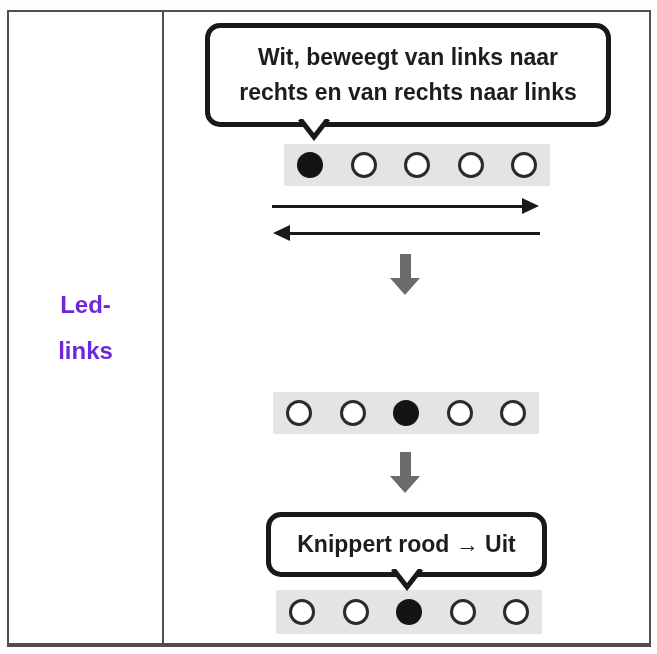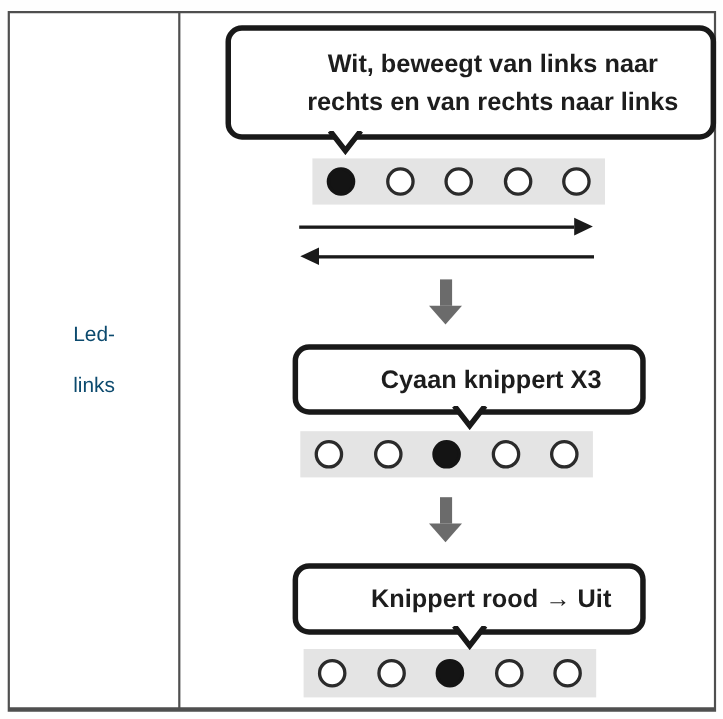--- a/index.html
+++ b/index.html
@@ -16,29 +16,29 @@
   .col-divider {
     position:absolute; left:162px; top:10px; width:2px; height:635px;
     background:#4f4f4f;
   }
   .label-cell {
     position:absolute; left:9px; top:12px; width:153px; height:631px;
     display:flex; flex-direction:column; align-items:center; justify-content:center;
     gap:16px;
   }
   .label-cell span {
-    font-size:19px; color:#0c4a6e; line-height:30px;
+    font-size:24px; color:#6d28d9; line-height:30px;font-weight:bold;
   }
   
   .bubble {
     position:absolute; background:#ffffff;
     border:5px solid #191919; border-radius:15px;
     display:flex; align-items:center; justify-content:center;
     text-align:center; color:#1d1d1d; font-weight:bold; font-size:23px;
-    line-height:35px; white-space:pre-line;padding-left:40px;
+    line-height:35px; white-space:pre-line;
   }
   .bubble-1 { left:205px; top:23px;  width:396px; height:94px; }
   .bubble-2 { left:266px; top:313px; width:271px; height:54px; }
   .bubble-3 { left:266px; top:512px; width:271px; height:55px; }
   .tail {
     position:absolute; bottom:-19px; width:36px; height:22px; z-index:3;
   }
   .tail-left   { left:86px; }
   .tail-center { left:50%; margin-left:-18px; }
   
@@ -110,26 +110,20 @@
   </div>
 
   <div class="h-arrow h-arrow-right"></div>
   <div class="h-arrow h-arrow-left"></div>
 
   <div class="down-arrow down-1">
     <div class="stem"></div>
     <div class="head"></div>
   </div>
 
-  <div class="bubble bubble-2">
-    <span>Cyaan knippert X3</span>
-    <svg class="tail tail-center" viewBox="0 0 36 22">
-      <path d="M4 0 L18 18 L32 0" fill="#ffffff" stroke="#191919" stroke-width="5"></path>
-    </svg>
-  </div>
 
   <div class="led-strip strip-2">
     <span class="led"></span>
     <span class="led"></span>
     <span class="led on"></span>
     <span class="led"></span>
     <span class="led"></span>
   </div>
 
   <div class="down-arrow down-2">

